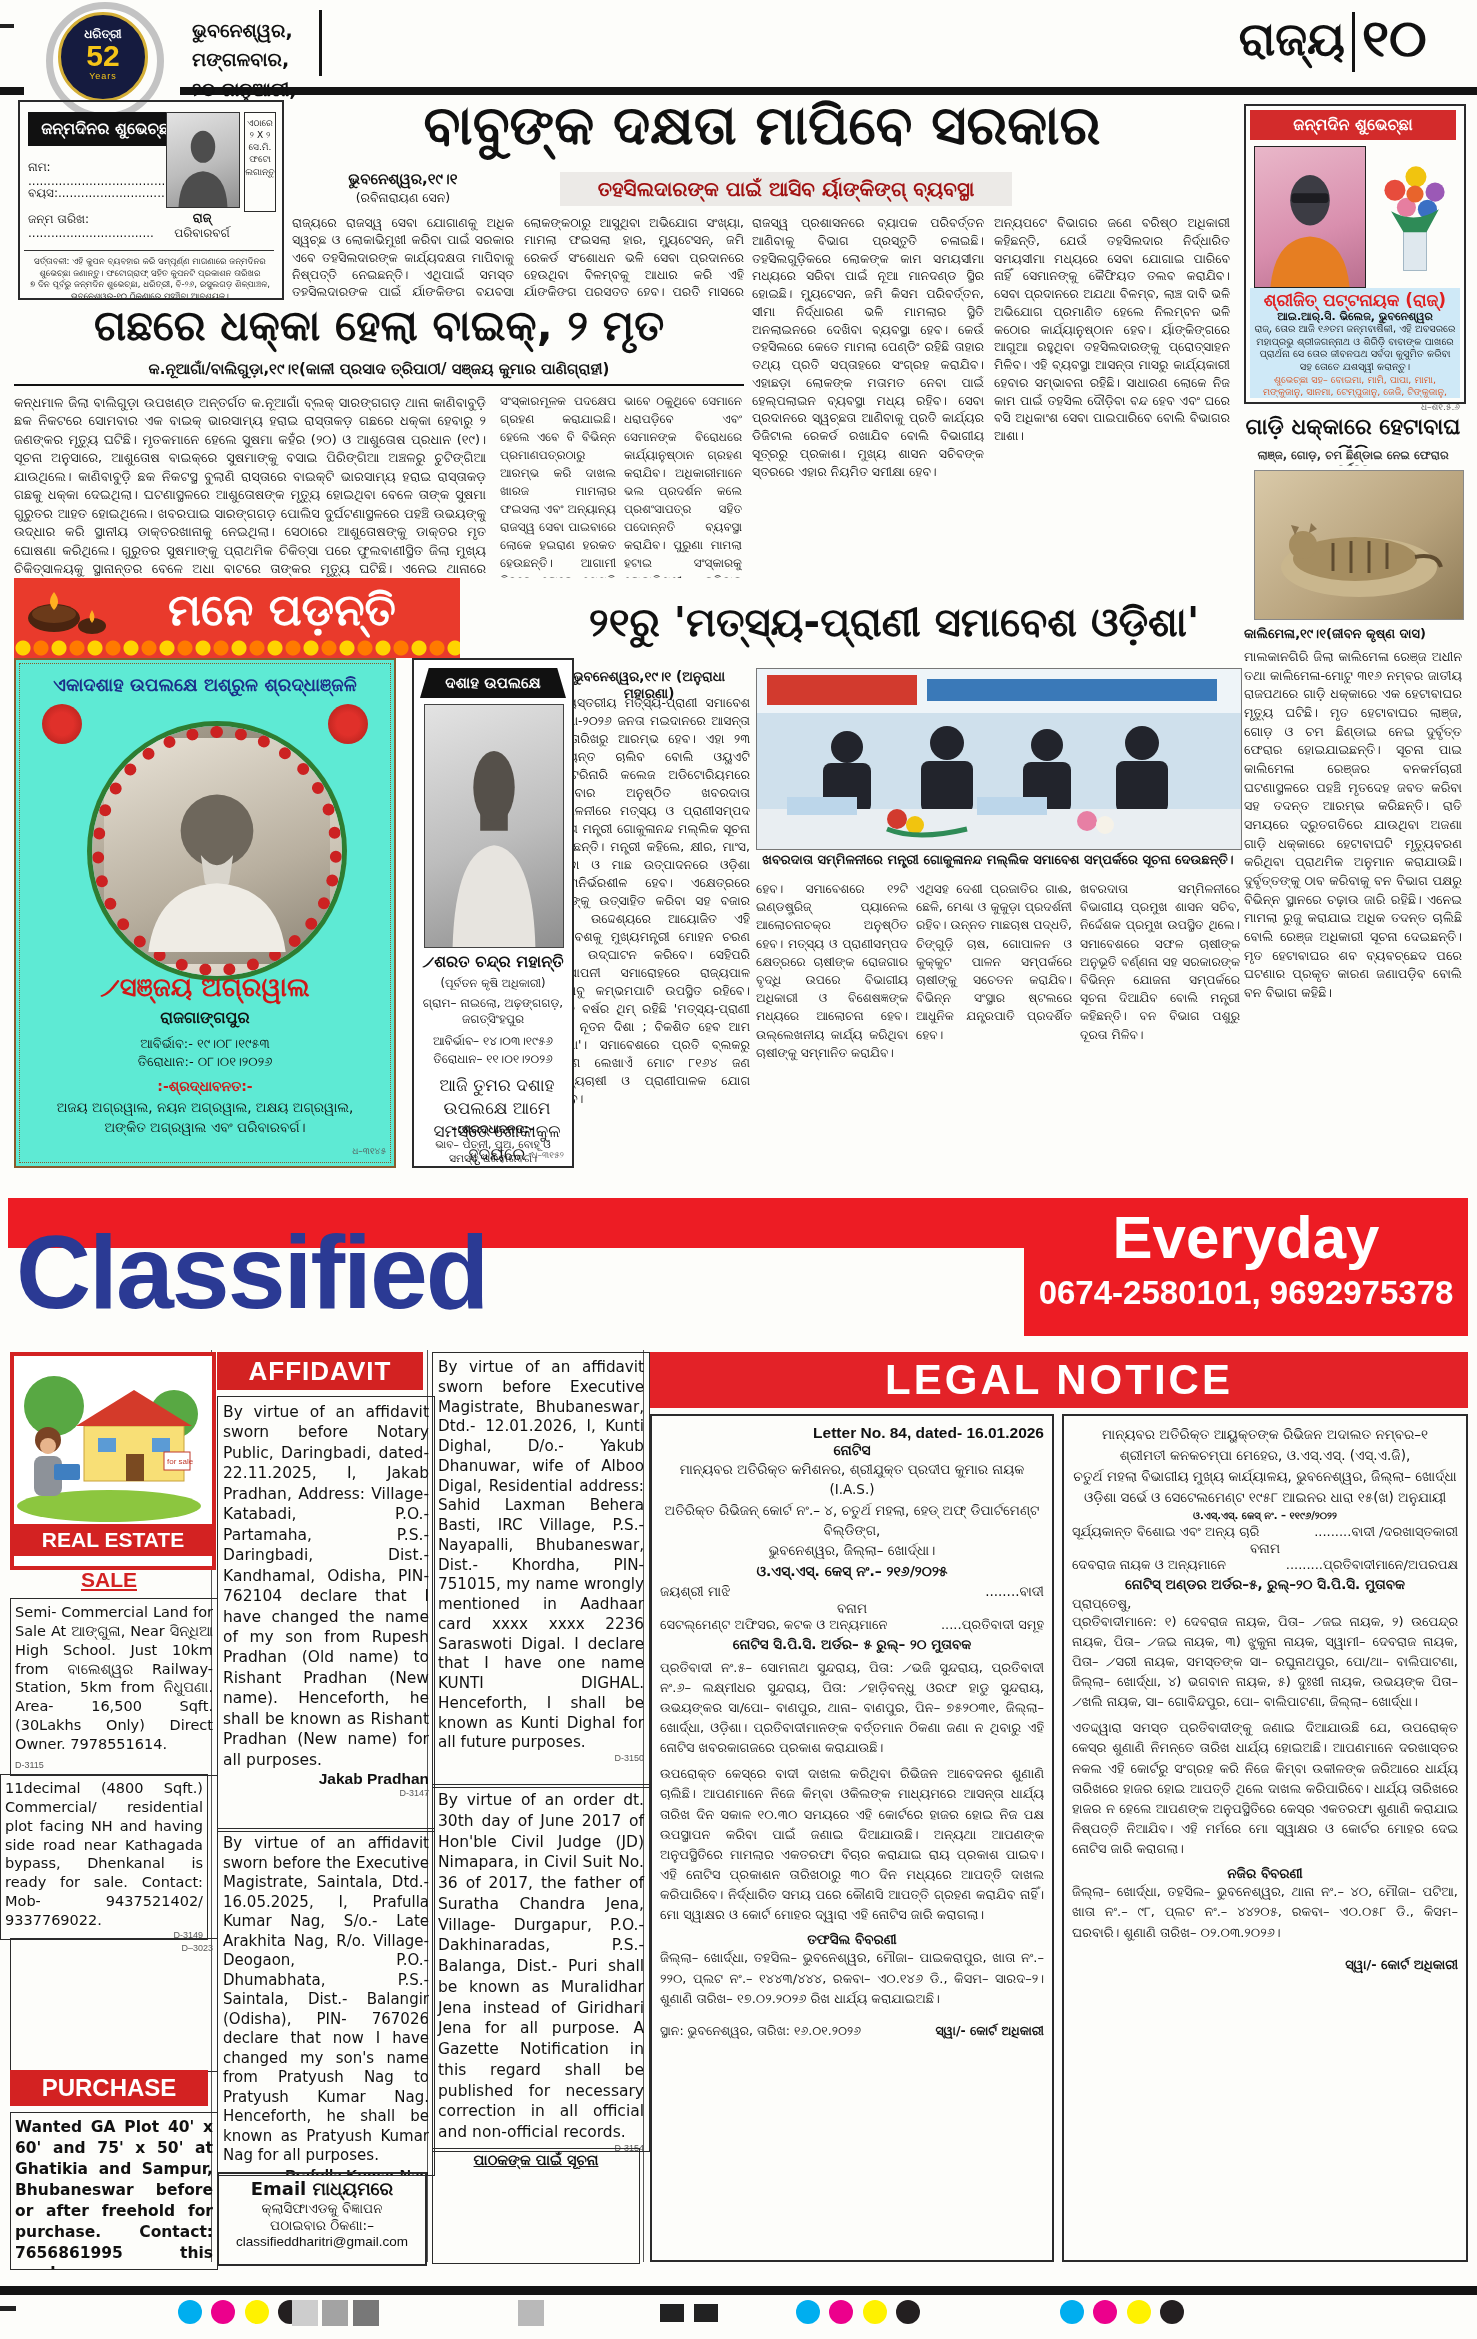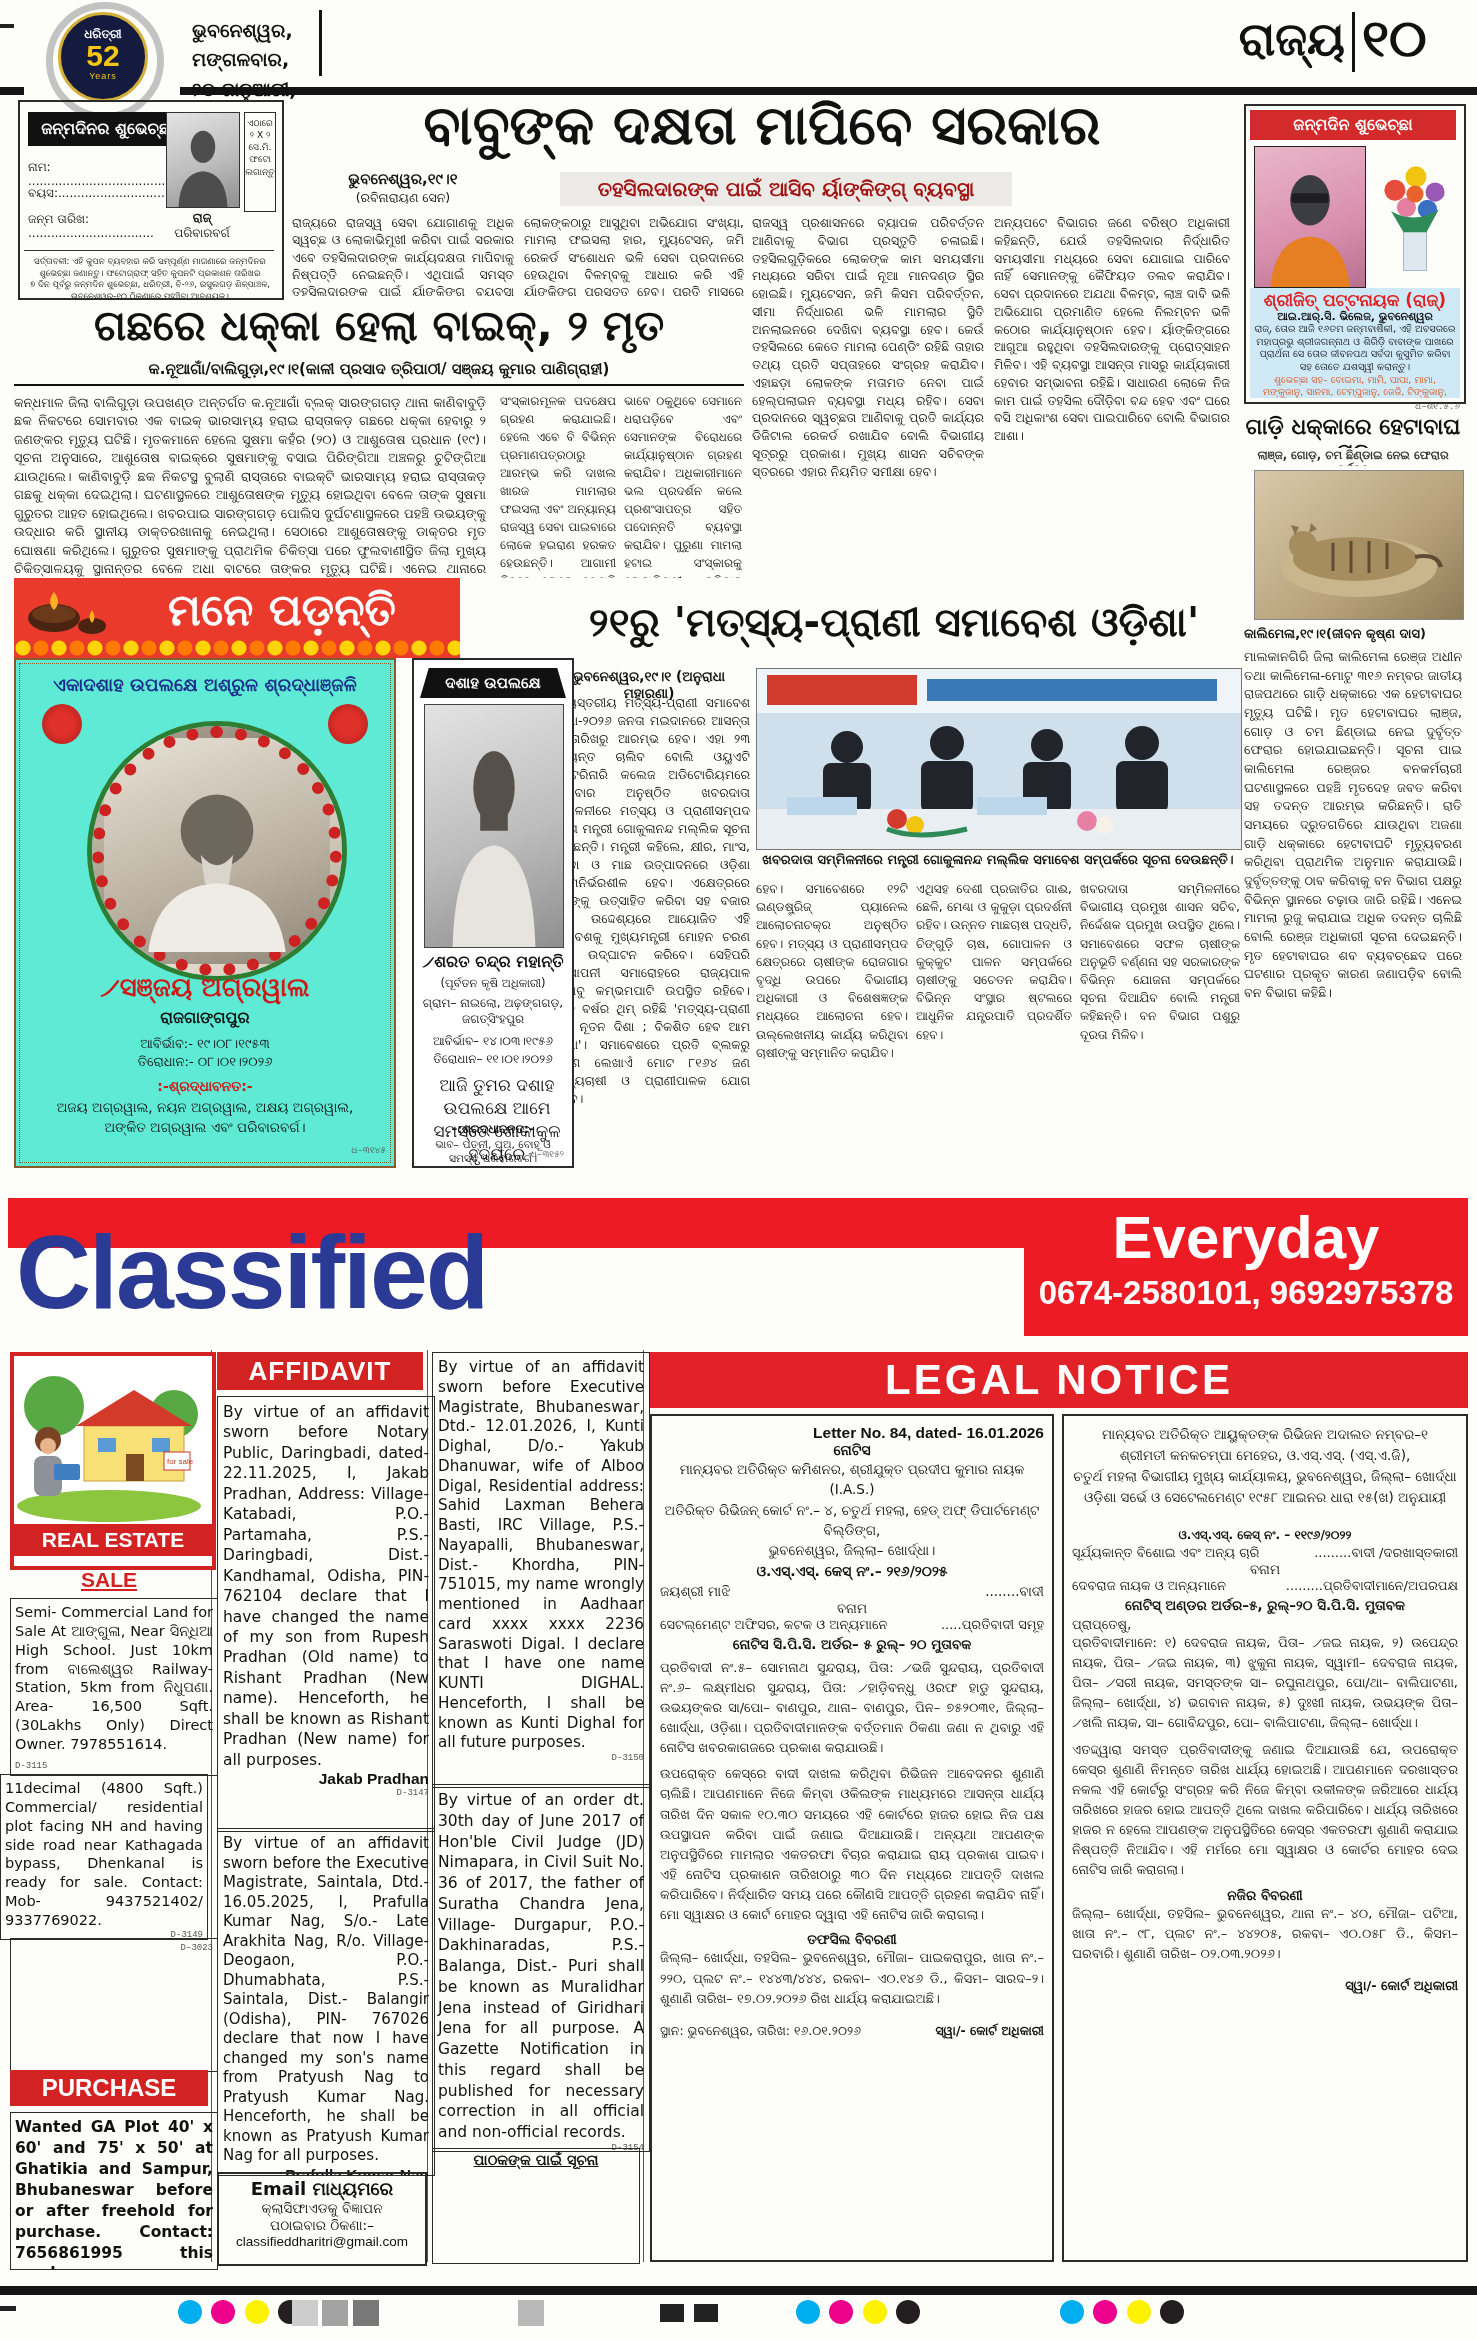--- a/index.html
+++ b/index.html
@@ -8,21 +8,21 @@
   .abs{position:absolute;}
   .j{text-align:justify;}
   .c{text-align:center;}
   .r{text-align:right;}
   .b{font-weight:bold;}
   .od{font-family:"DejaVu Sans","Liberation Sans",sans-serif;}
   .clip{overflow:hidden;}
   .box{border:1.5px solid #2b2b2b;}
   .box2{border:2px solid #2b2b2b;}
   .flex{display:flex;justify-content:space-between;}
-  .code{font-size:9px;color:#555;font-family:Liberation Mono, monospace;}
+  .code{font-size:9px;color:#555;}
   .rule{background:#141414;}
   .dot{border-radius:50%;display:inline-block;}
   .photo-gray{background:linear-gradient(160deg,#e3e3e3 0%,#bdbdbd 55%,#8f8f8f 100%);}
   .photo-warm{background:linear-gradient(160deg,#e9b7c9 0%,#d98fae 60%,#b96f8f 100%);}
   svg{display:block;}
 </style>
 </head>
 <body>
 
 <div id="page">
@@ -333,21 +333,21 @@
       <span>ସ୍ଥାନ: ଭୁବନେଶ୍ୱର, ତାରିଖ: ୧୬.୦୧.୨୦୨୬</span>
       <span class="b">ସ୍ୱା/- କୋର୍ଟ ଅଧିକାରୀ</span>
     </div>
   </div>
 
   <div class="abs box2 clip" style="left:1062px;top:1414px;width:406px;height:848px;padding:8px;box-sizing:border-box;">
     <div class="od c" style="font-size:13.5px;line-height:1.55;">ମାନ୍ୟବର ଅତିରିକ୍ତ ଆୟୁକ୍ତଙ୍କ ରିଭିଜନ ଅଦାଲତ ନମ୍ବର–୧</div>
     <div class="od c" style="font-size:13.5px;line-height:1.55;">ଶ୍ରୀମତୀ କନକଚମ୍ପା ମେହେର, ଓ.ଏସ୍.ଏସ୍. (ଏସ୍.ଏ.ଜି),</div>
     <div class="od c" style="font-size:13.5px;line-height:1.55;">ଚତୁର୍ଥ ମହଲା ବିଭାଗୀୟ ମୁଖ୍ୟ କାର୍ଯ୍ୟାଳୟ, ଭୁବନେଶ୍ୱର, ଜିଲ୍ଲା– ଖୋର୍ଦ୍ଧା</div>
     <div class="od c" style="font-size:13.5px;line-height:1.55;">ଓଡ଼ିଶା ସର୍ଭେ ଓ ସେଟେଲମେଣ୍ଟ ୧୯୫୮ ଆଇନର ଧାରା ୧୫(ଖ) ଅନୁଯାୟୀ</div>
-    <div class="od b c" style="font-size:12px;line-height:1.6;margin-top:18px;">ଓ.ଏସ୍.ଏସ୍. କେସ୍ ନଂ. – ୧୧୯୬/୨୦୨୨</div>
+    <div class="od b c" style="font-size:10px;line-height:1.6;">ଓ.ଏସ୍.ଏସ୍. କେସ୍ ନଂ. – ୧୧୯୬/୨୦୨୨</div>
     <div class="flex od" style="font-size:13px;">
       <span>ସୂର୍ଯ୍ୟକାନ୍ତ ବିଶୋଇ ଏବଂ ଅନ୍ୟ ଚାରି</span>
       <span>.........ବାଦୀ /ଦରଖାସ୍ତକାରୀ</span>
     </div>
     <div class="od c" style="font-size:13.5px;">ବନାମ</div>
     <div class="flex od" style="font-size:13px;">
       <span>ଦେବରାଜ ନାୟକ ଓ ଅନ୍ୟମାନେ</span>
       <span>.........ପ୍ରତିବାଦୀମାନେ/ଅପରପକ୍ଷ</span>
     </div>
     <div class="od b c" style="font-size:13.5px;line-height:1.7;">ନୋଟିସ୍ ଅଣ୍ଡର ଅର୍ଡର–୫, ରୁଲ୍–୨୦ ସି.ପି.ସି. ମୁତାବକ</div>

